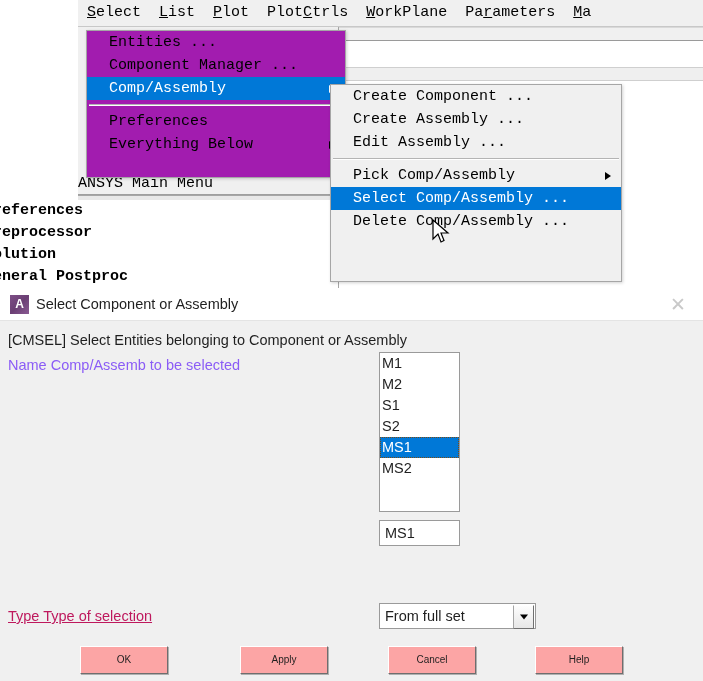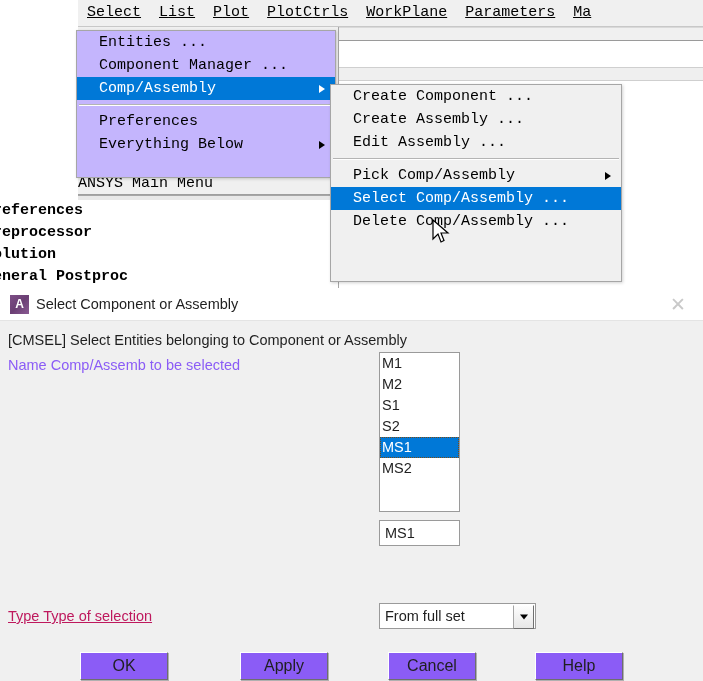--- a/index.html
+++ b/index.html
@@ -33,21 +33,20 @@
     border-bottom: 1px solid #c8c8c8;
     display: flex;
     align-items: center;
     overflow: hidden;
     white-space: nowrap;
   }
   .menubar-item {
     padding: 0 9px;
     line-height: 26px;
     cursor: default;
-    text-decoration: underline;
   }
   .mnem { text-decoration: underline; }
 
   
   #cmd-strip {
     left: 336px; top: 27px; width: 367px; height: 13px;
     background: #f0f0f0;
     border-top: 1px solid #d9d9d9;
     border-bottom: 2px solid #a8a8a8;
   }
@@ -95,22 +94,22 @@
     color: #000;
     line-height: 22px;
     height: 22px;
     padding-left: 16px;
     margin-left: -32px;
     white-space: nowrap;
   }
 
   
   #menu1 {
-    left: 76px; top: 30px; width: 258px; height: 146px;
-    background: #c4b5fd;
+    left: 86px; top: 30px; width: 258px; height: 146px;
+    background: #a21caf;
     border: 1px solid #a6a6a6;
     box-shadow: 1px 1px 3px rgba(0,0,0,0.18);
   }
   #menu2 {
     left: 330px; top: 84px; width: 290px; height: 196px;
     background: #f0f0f0;
     border: 1px solid #a6a6a6;
     box-shadow: 1px 1px 3px rgba(0,0,0,0.18);
   }
   .menu-item {
@@ -275,32 +274,31 @@
     border-top: 5px solid #000;
     border-left: 4px solid transparent;
     border-right: 4px solid transparent;
   }
 
   
   .dlg-btn {
     position: absolute;
     top: 325px;
     height: 26px;
-    background: #8b5cf6;
+    background: #fca5a5;
     border-top: 1px solid #ffffff;
     border-left: 1px solid #ffffff;
     border-right: 1px solid #6e6e6e;
     border-bottom: 1px solid #6e6e6e;
     box-shadow: 1px 1px 0 #b0b0b0;
-    font-size: 16px;
+    font-size: 10px;
     color: #1f1f1f;
     line-height: 26px;
     text-align: center;
     font-family: "Liberation Sans", sans-serif;
-    margin-top: 6px;
   }
   #btn-ok     { left: 80px;  width: 86px; }
   #btn-apply  { left: 240px; width: 86px; }
   #btn-cancel { left: 388px; width: 86px; }
   #btn-help   { left: 535px; width: 86px; }
 </style>
 </head>
 <body>
 
 <div class="abs" id="cmd-strip"></div>

